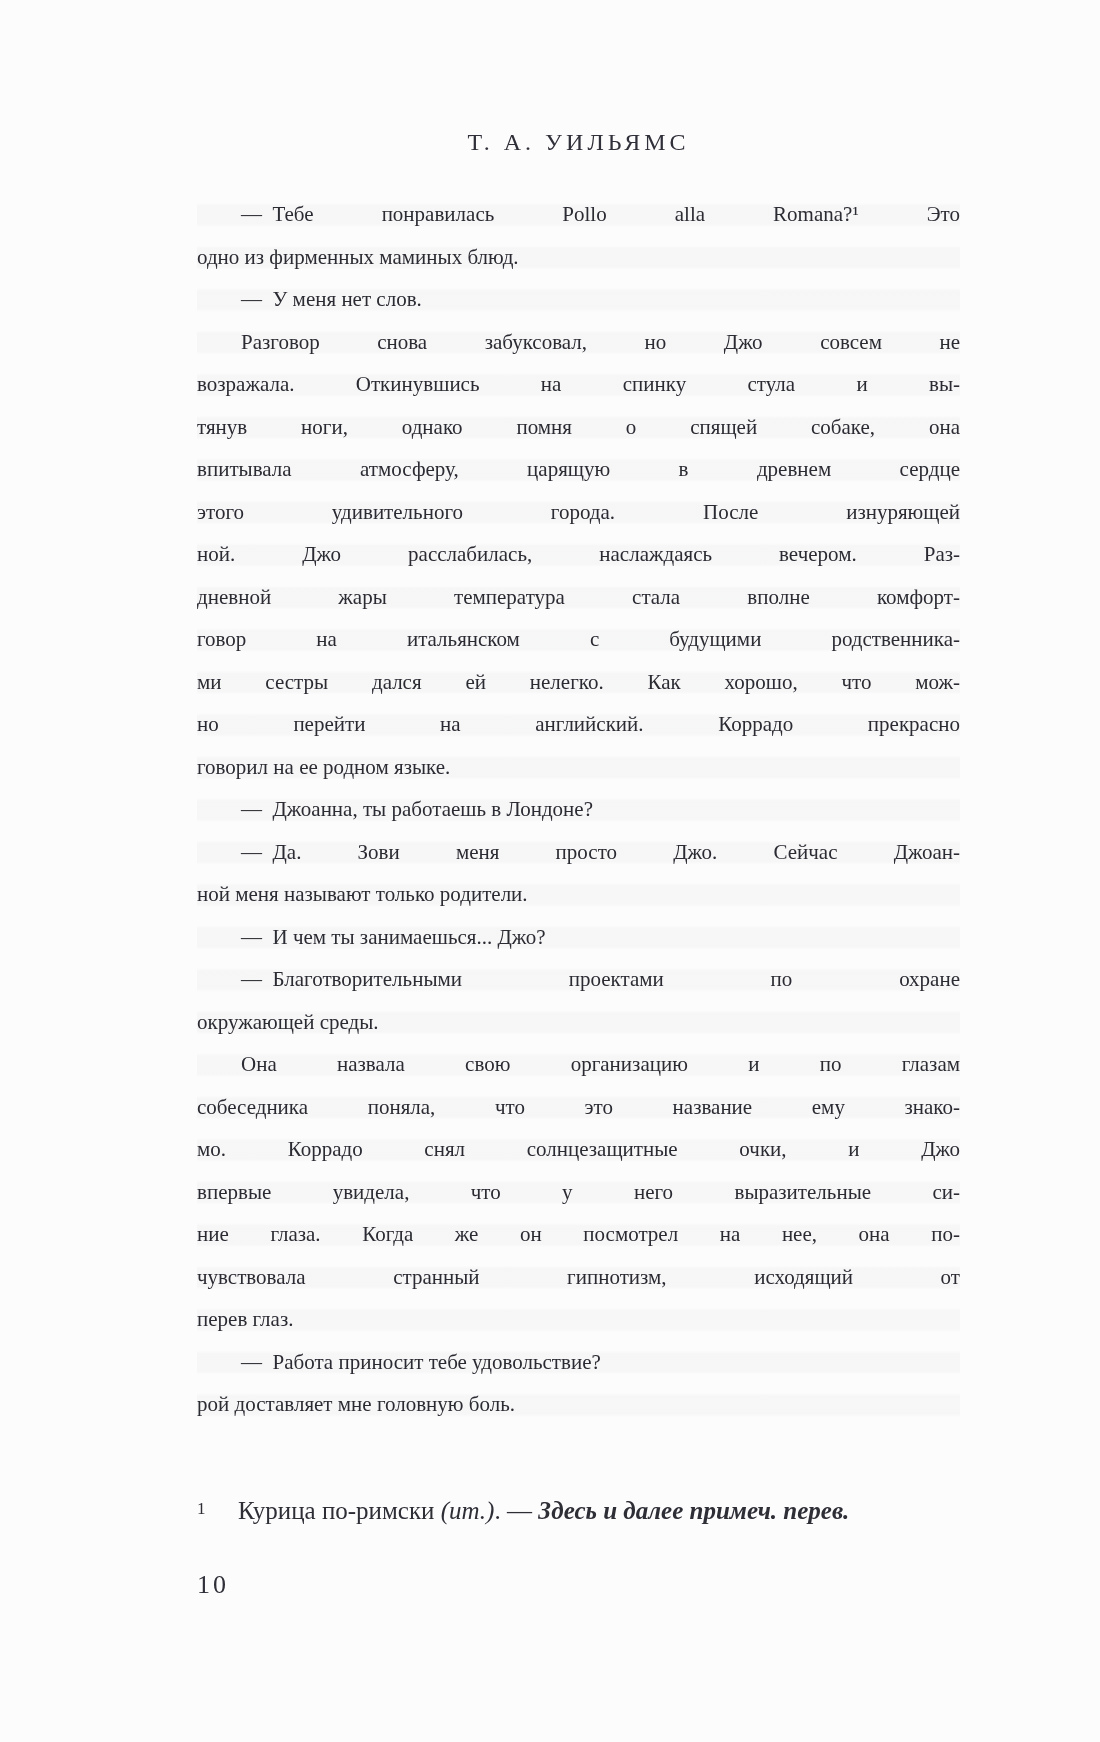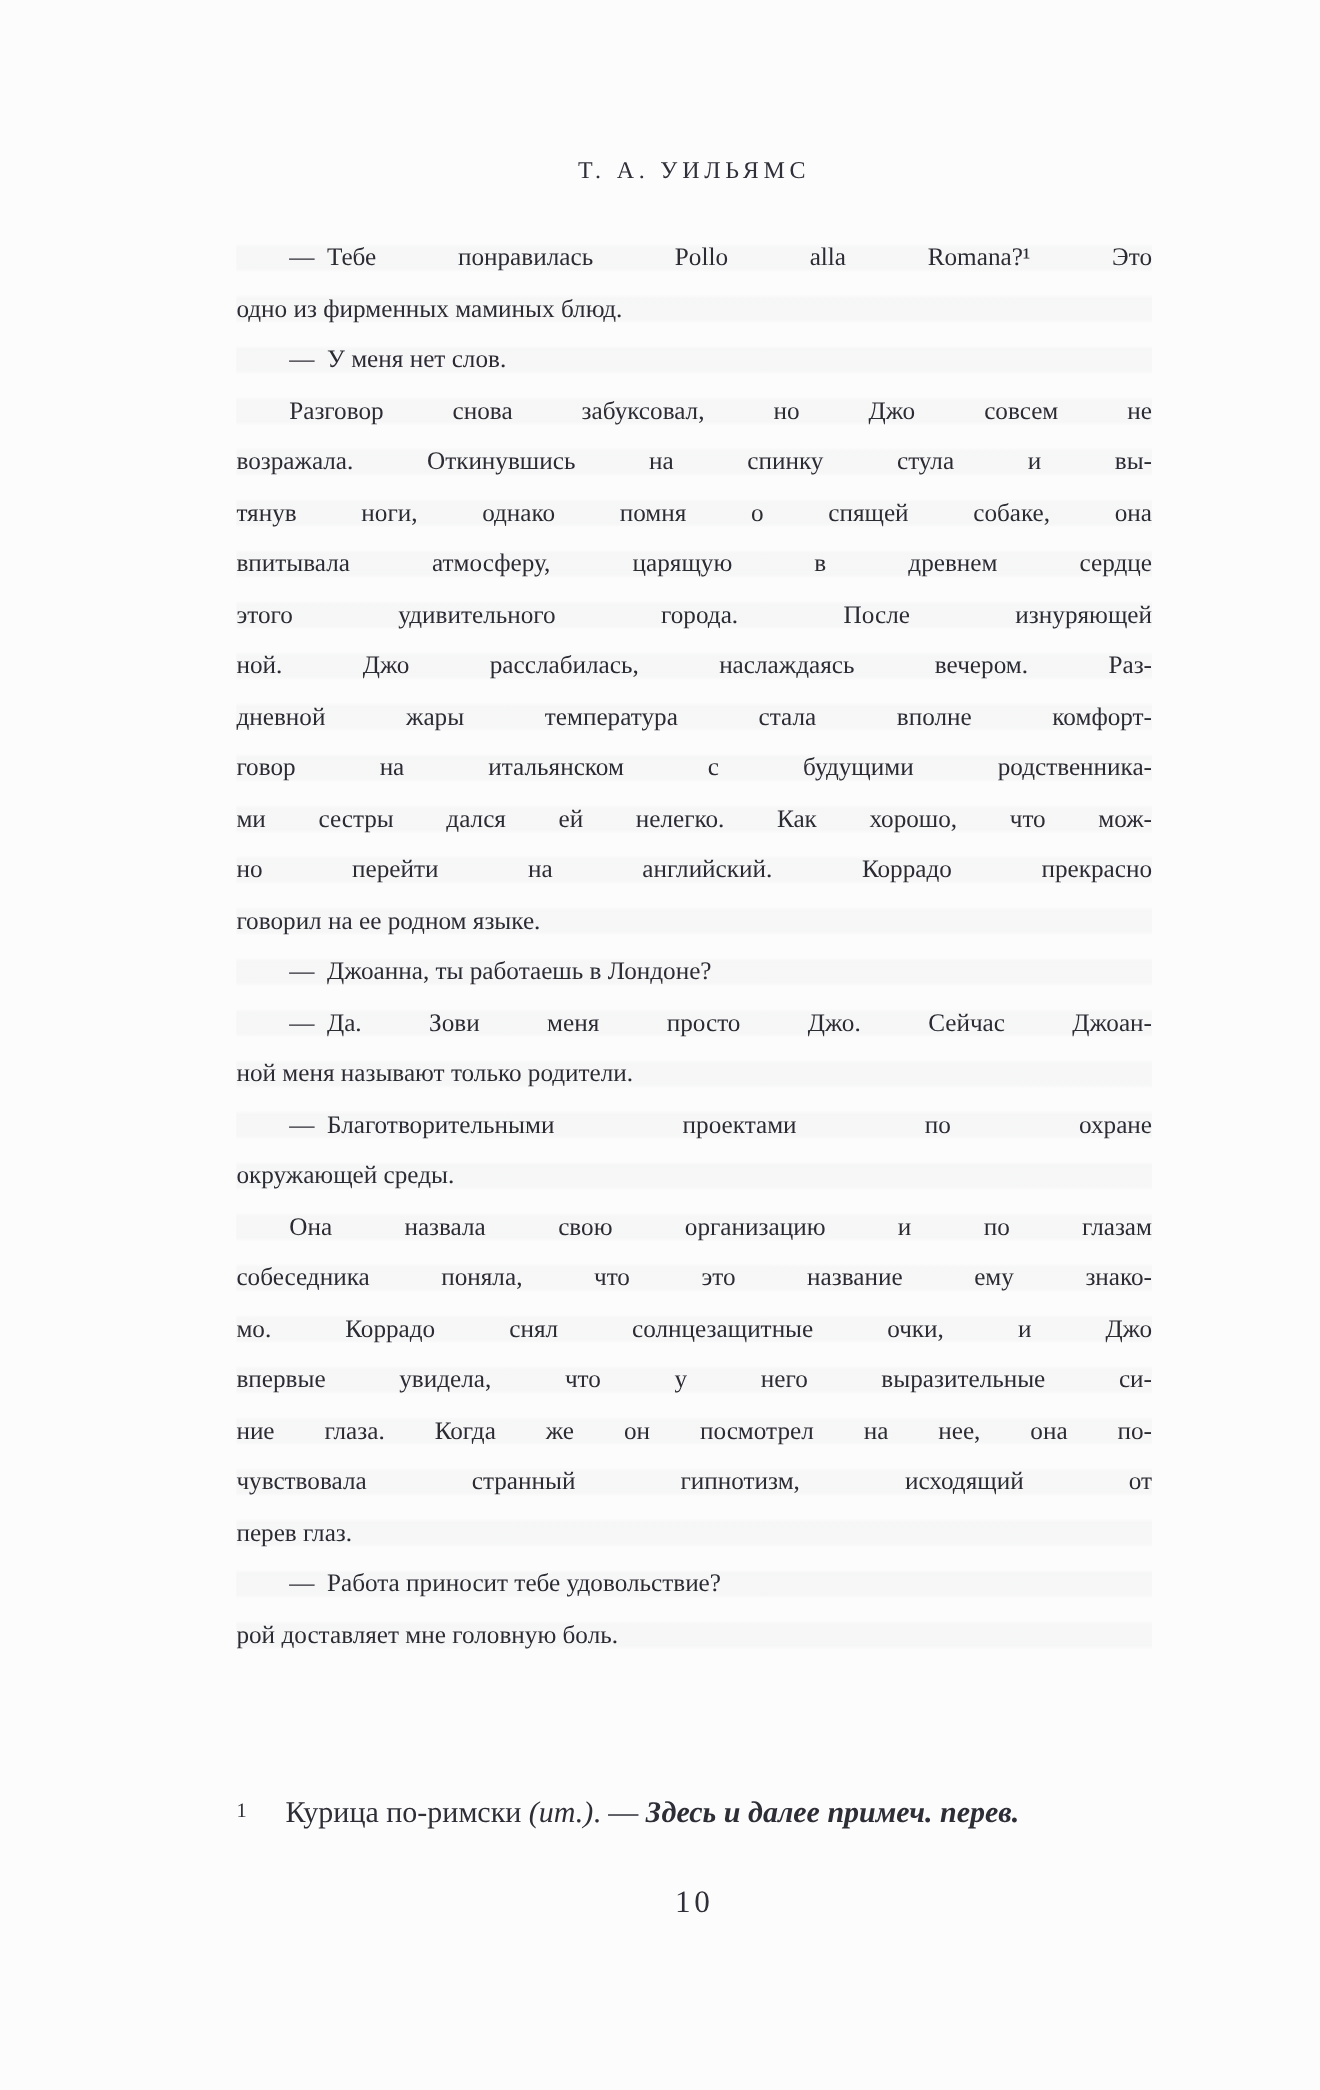--- a/index.html
+++ b/index.html
@@ -16,21 +16,21 @@
     font-family: "Liberation Serif", "DejaVu Serif", serif;
     color: #2b2b33;
   }
   .running-head {
     position: absolute;
     left: 197px;
     width: 763px;
     top: 126px;
     line-height: 32px;
     text-align: center;
-    font-size: 20px;
+    font-size: 24px;
     letter-spacing: 4px;
     color: #30303a;
   }
   .body-text {
     position: absolute;
     left: 197px;
     width: 763px;
     top: 193px;
     font-size: 21px;
     
@@ -76,21 +76,21 @@
   }
   .fn-text .roman { font-style: normal; }
   .fn-text .italic { font-style: italic; font-family: Liberation Serif, serif; }
   .fn-text .bold-italic { font-style: italic; font-weight: 600; }
   .page-number {
     position: absolute;
     left: 197px;
     width: 763px;
     top: 1568px;
     line-height: 34px;
-    text-align: center;
+    text-align: left;
     font-size: 26px;
     letter-spacing: 3px;
     color: #30303a;
   }
 </style>
 </head>
 <body>
 
 <div class="scan-page">
 
@@ -107,20 +107,21 @@
       <div class="line">этого удивительного города. После изнуряющей</div>
       <div class="line">ной. Джо расслабилась, наслаждаясь вечером. Раз-</div>
       <div class="line">дневной жары температура стала вполне комфорт-</div>
       <div class="line">говор на итальянском с будущими родственника-</div>
       <div class="line">ми сестры дался ей нелегко. Как хорошо, что мож-</div>
       <div class="line">но перейти на английский. Коррадо прекрасно</div>
       <div class="line para-last">говорил на ее родном языке.</div>
       <div class="line para-first para-last">— Джоанна, ты работаешь в Лондоне?</div>
       <div class="line para-first">— Да. Зови меня просто Джо. Сейчас Джоан-</div>
       <div class="line para-last">ной меня называют только родители.</div>
+      <div class="line para-first para-last">— И чем ты занимаешься... Джо?</div>
       <div class="line para-first">— Благотворительными проектами по охране</div>
       <div class="line para-last">окружающей среды.</div>
       <div class="line para-first">Она назвала свою организацию и по глазам</div>
       <div class="line">собеседника поняла, что это название ему знако-</div>
       <div class="line">мо. Коррадо снял солнцезащитные очки, и Джо</div>
       <div class="line">впервые увидела, что у него выразительные си-</div>
       <div class="line">ние глаза. Когда же он посмотрел на нее, она по-</div>
       <div class="line">чувствовала странный гипнотизм, исходящий от</div>
       <div class="line para-last">перев глаз.</div>
       <div class="line para-first para-last">— Работа приносит тебе удовольствие?</div>

